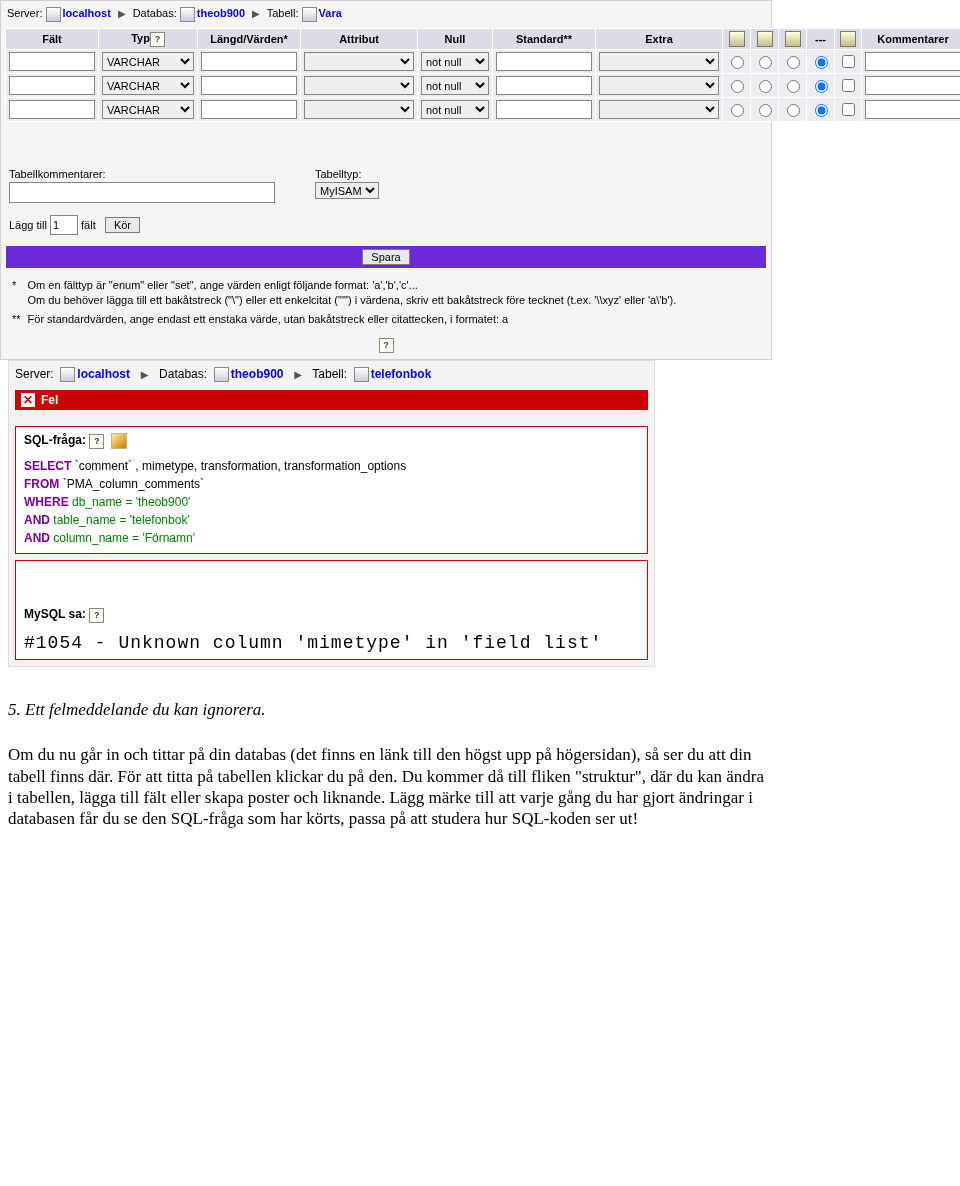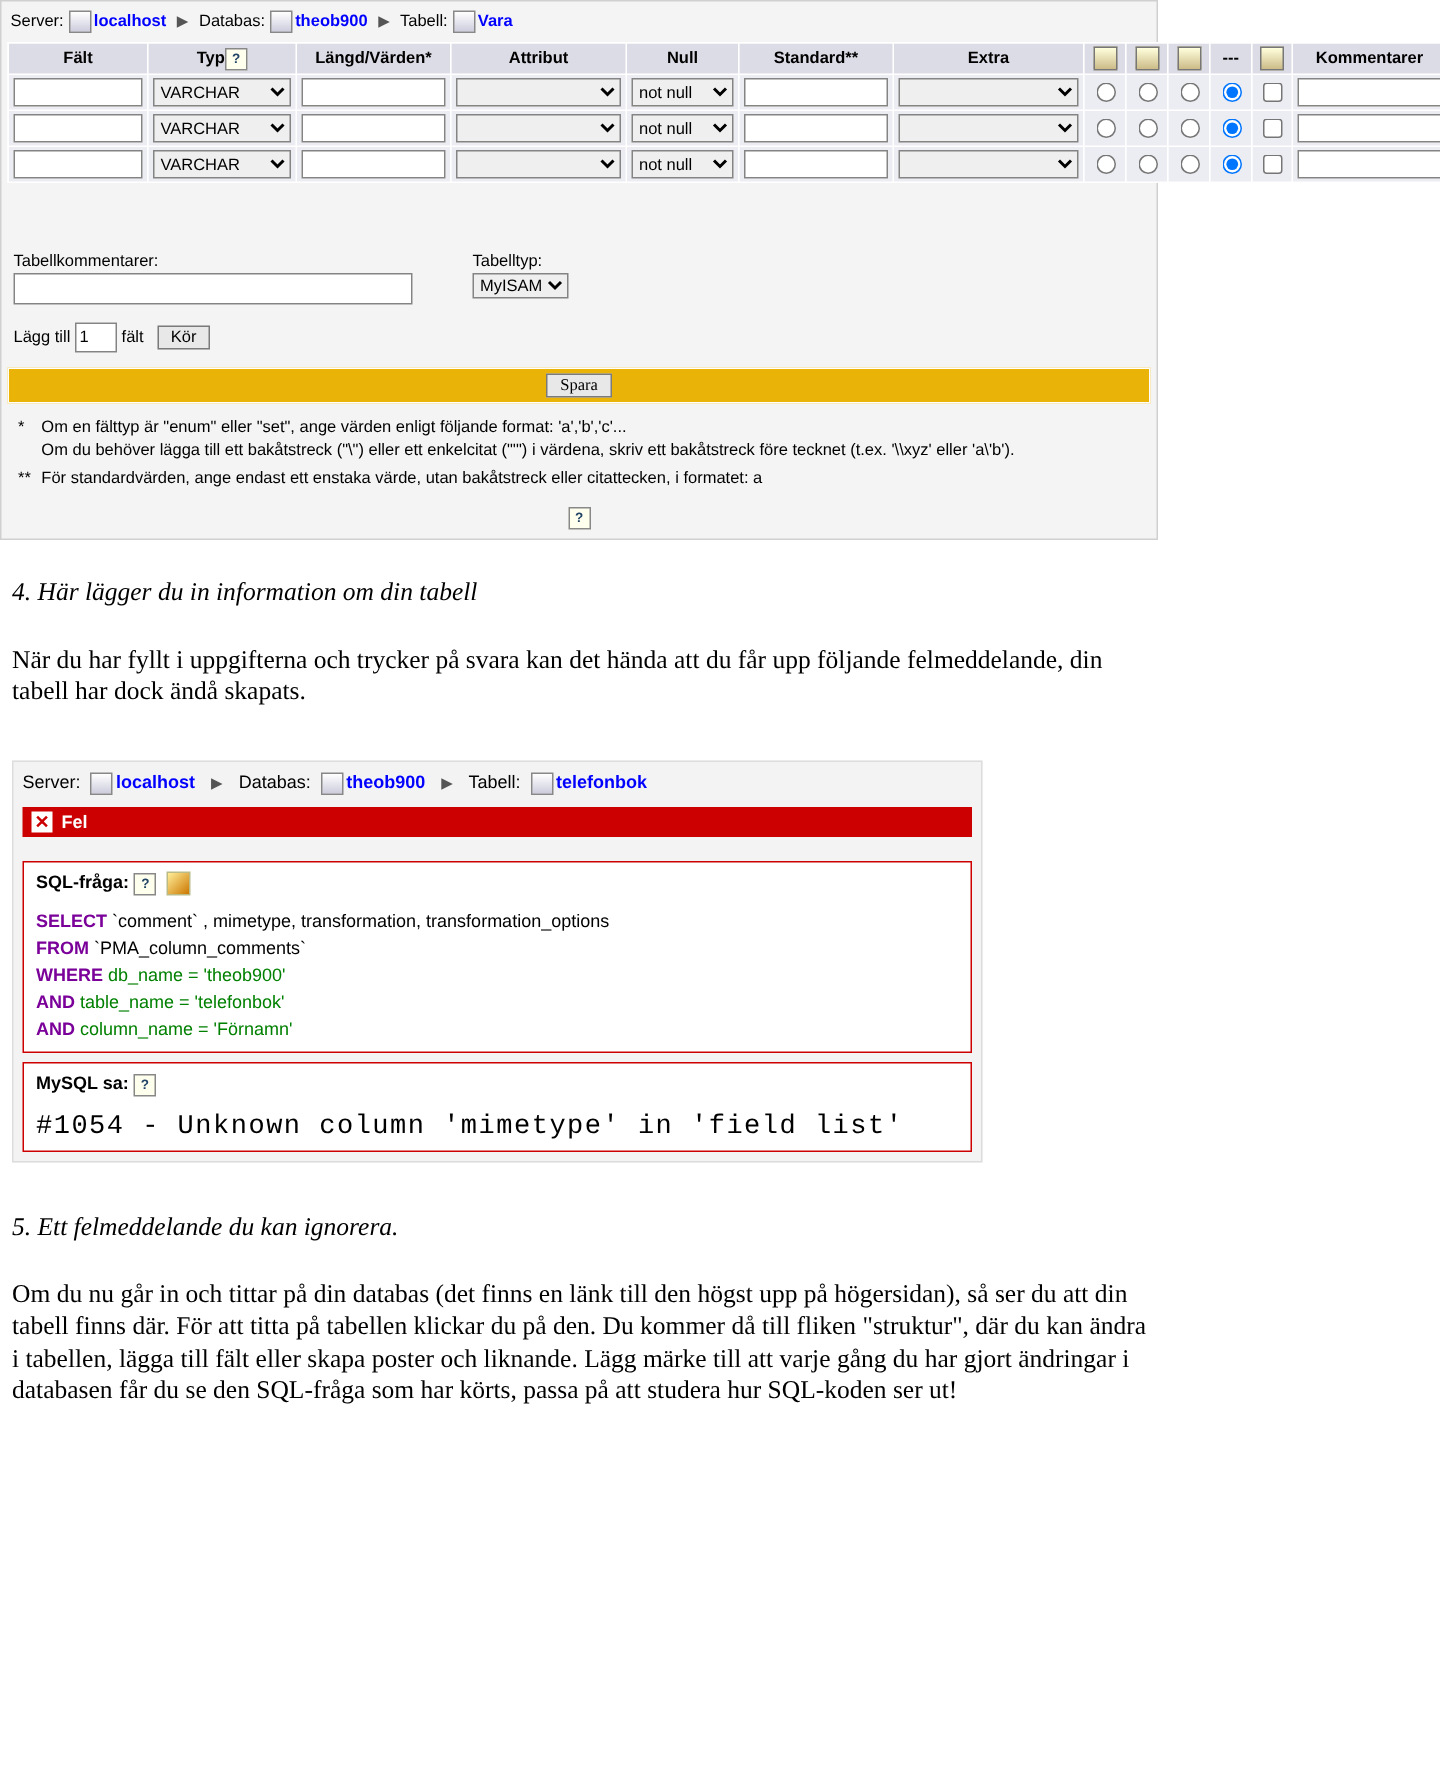--- a/index.html
+++ b/index.html
@@ -18,21 +18,21 @@
   .grid input[type=text] { border:1px solid #848484; background:#fff; font-size:11px; padding:1px 2px; width:62px; height:15px; }
   .grid select { border:1px solid #848484; background:#efefef; font-size:11px; height:19px; }
   .opt-col { text-align:center; }
   .hdr-icon { display:inline-block; width:14px; height:14px; border:1px solid #777; background:linear-gradient(#ffd,#cb8); vertical-align:middle; }
   .row2 { display:flex; gap:40px; padding:10px 4px 4px 4px; }
   .row2 label { display:block; font-size:11px; margin-bottom:2px;margin-top:36px; }
   .row2 input[type=text], .row2 select { border:1px solid #848484; background:#fff; font-size:11px; height:17px; }
   .row3 { padding:8px 4px 4px 4px; font-size:11px; }
   .row3 input[type=text]{ width:22px; border:1px solid #848484; font-size:11px; height:16px; }
   .btn { background:#e8e8e8; border:1px solid #7a7a7a; font-size:11px; padding:1px 8px; cursor:pointer; font-family:inherit; }
-  .save-bar { background:#eab308; border:1px solid #fff; padding:3px; text-align:center; margin-top:6px;font-family:Liberation Serif, serif; }
+  .save-bar { background:#6d28d9; border:1px solid #fff; padding:3px; text-align:center; margin-top:6px; }
   .footnotes { font-size:11px; padding:6px 4px 2px 4px; line-height:1.35; }
   .footnotes td.key { vertical-align:top; padding-right:4px; }
   .help-icon { display:inline-block; width:13px; height:13px; border:1px solid #888; background:#ffe; text-align:center; font-size:9px; line-height:13px; color:#246; font-weight:bold; }
   .center-icon { text-align:center; padding-top:6px; }
   
   .body-text { font-size:17px; line-height:1.25; padding:10px 8px 18px 8px; }
   .body-text .caption { font-style:italic; margin:14px 0 24px 0; }
   .body-text p { margin:0 0 18px 0; }
   
   .pma2-wrap { padding:0 0 8px 8px; }
@@ -42,21 +42,21 @@
   .pma2 .breadcrumb span.label { color:#000; }
   .errhead { background:#c00; color:#fff; font-weight:bold; padding:3px 6px; margin:0 6px; }
   .errhead .x { display:inline-block; width:14px; height:14px; background:#fff; color:#c00; text-align:center; line-height:14px; font-weight:bold; margin-right:6px; }
   .errbox { background:#fff; border:1px solid #c00; margin:16px 6px 6px 6px; padding:6px 8px; }
   .errbox .hdr { font-weight:bold; margin-bottom:8px; }
   .errbox .pencil { display:inline-block; width:14px; height:14px; border:1px solid #bb8; background:linear-gradient(135deg,#fe9,#c70); vertical-align:middle; margin-left:3px; }
   .sql { font-family:Verdana,Arial,sans-serif; font-size:12px; line-height:1.5; }
   .kw { color:#008000; font-weight:normal; }
   .kwb { color:#7a0099; font-weight:bold; }
   .mysql-box { background:#fff; border:1px solid #c00; margin:0 6px 6px 6px; padding:6px 8px; }
-  .mysql-box .hdr { font-weight:bold; margin-bottom:10px; }
+  .mysql-box .hdr { font-weight:bold; margin-bottom:10px;margin-top:40px; }
   .mono { font-family:"Courier New", monospace; font-size:18px; letter-spacing:1px; }
 </style>
 </head>
 <body>
 
 <div class="page">
 
   <div class="pma">
 
     <div class="breadcrumb">
@@ -173,24 +173,20 @@
       <tr>
         <td class="key">**</td>
         <td>För standardvärden, ange endast ett enstaka värde, utan bakåtstreck eller citattecken, i formatet: a</td>
       </tr>
     </tbody>
       </table>
 
     <div class="center-icon"><span class="help-icon">?</span></div>
   </div>
 
-  <div class="body-text">
-    <div class="caption">4. Här lägger du in information om din tabell</div>
-    <p>När du har fyllt i uppgifterna och trycker på svara kan det hända att du får upp följande felmeddelande, din tabell har dock ändå skapats.</p>
-  </div>
 
   <div class="pma2-wrap">
     <div class="pma2">
 
       <div class="breadcrumb">
         <span class="label">Server:</span>
         &nbsp;<span class="small-icon"></span><a href="#">localhost</a>
         &nbsp;<span class="arrow">▶</span>&nbsp;
         <span class="label">Databas:</span>
         &nbsp;<span class="small-icon"></span><a href="#">theob900</a>

